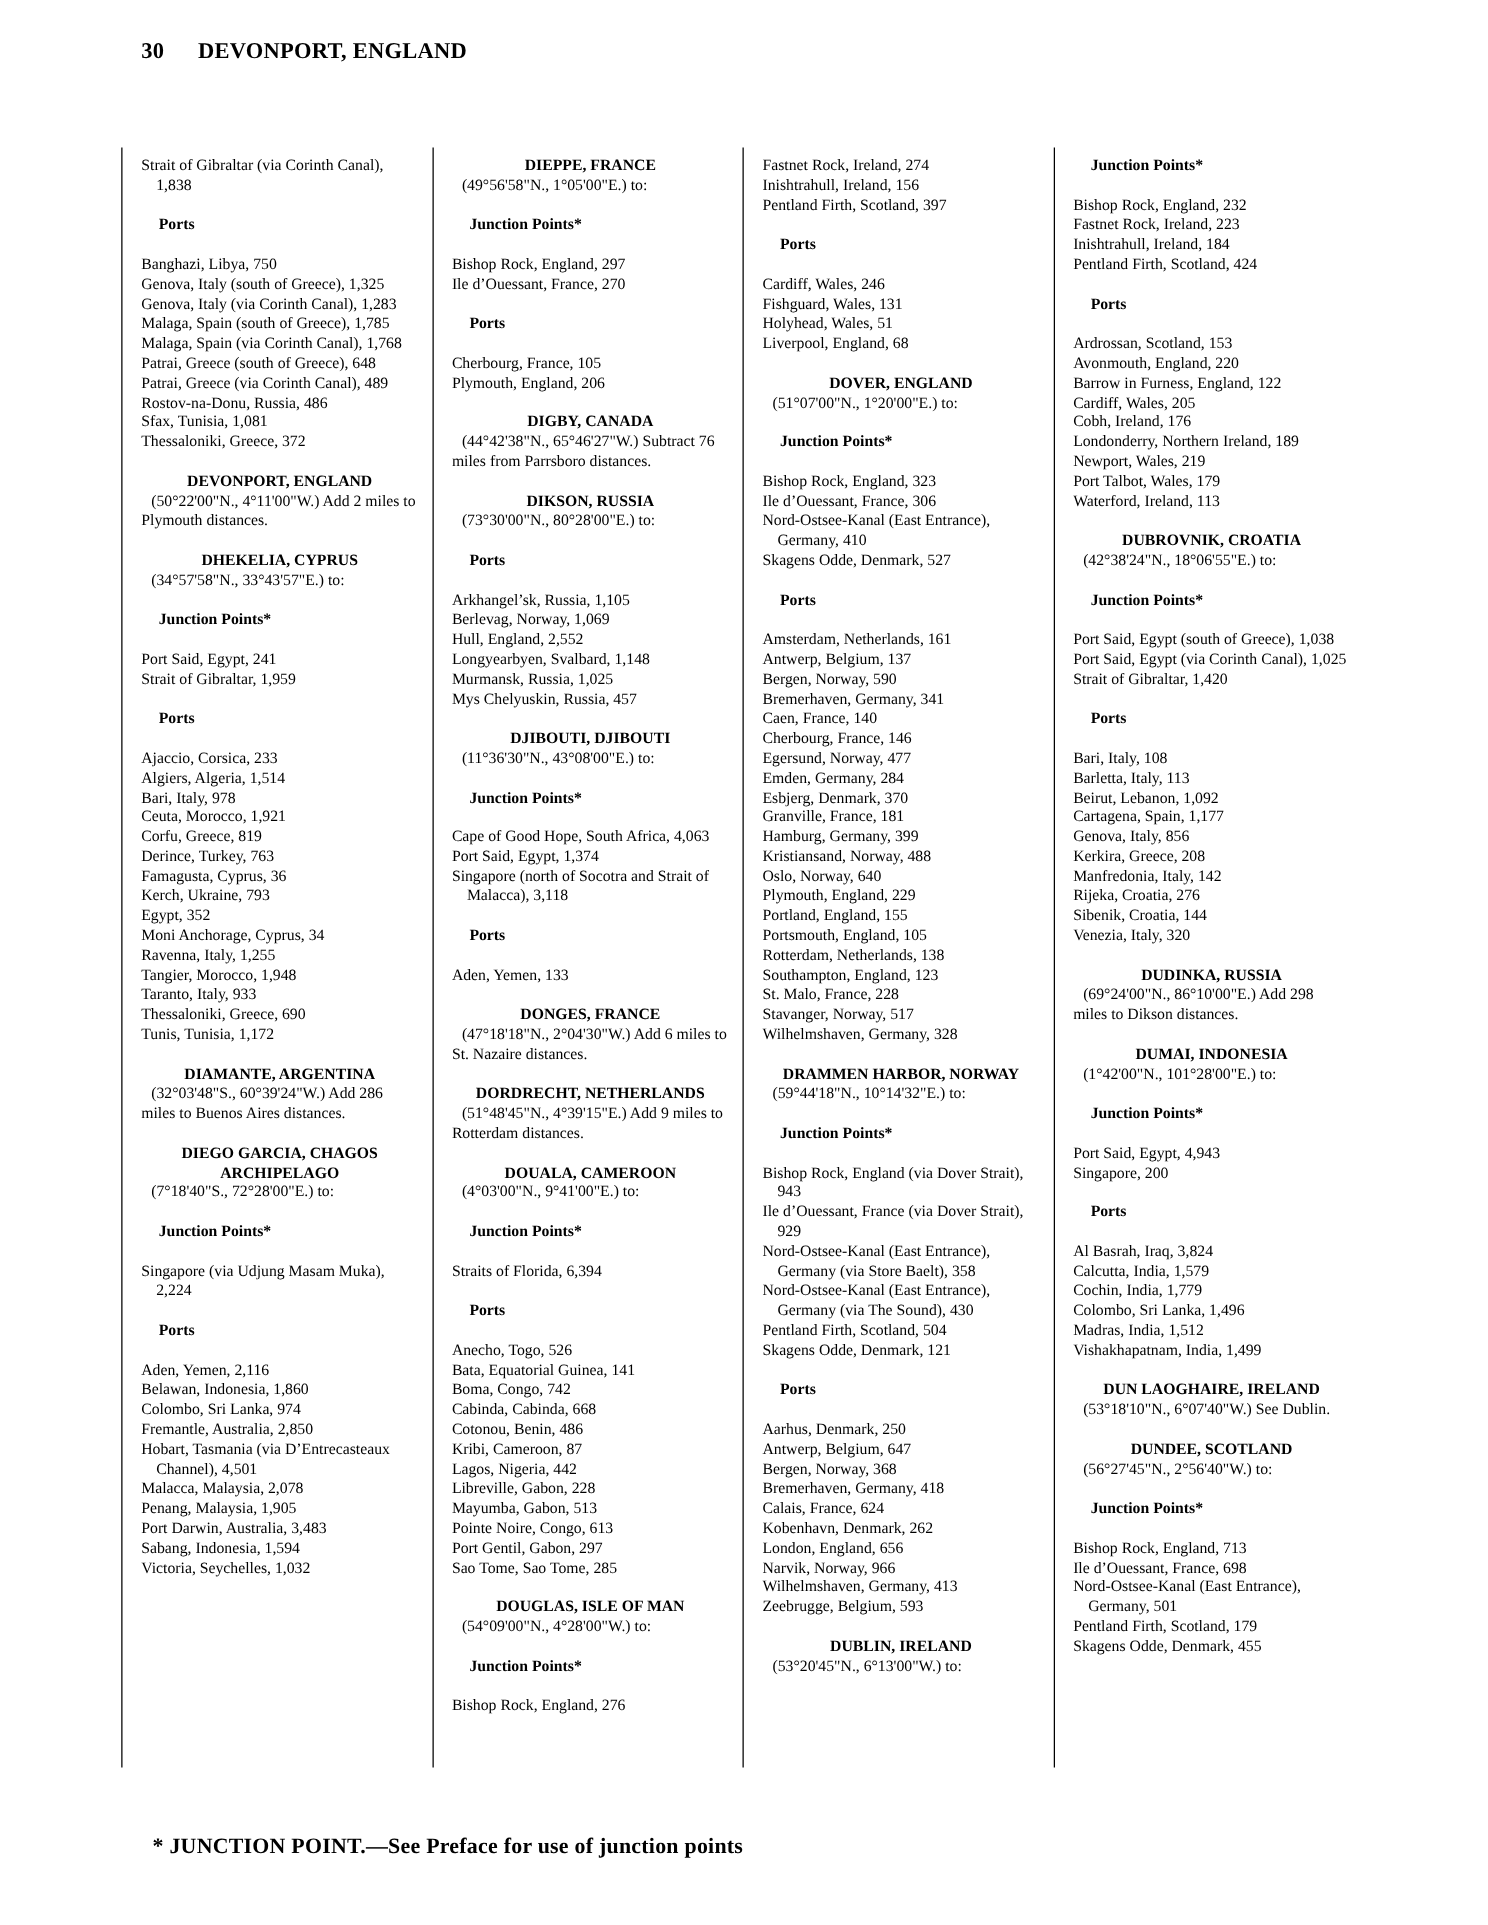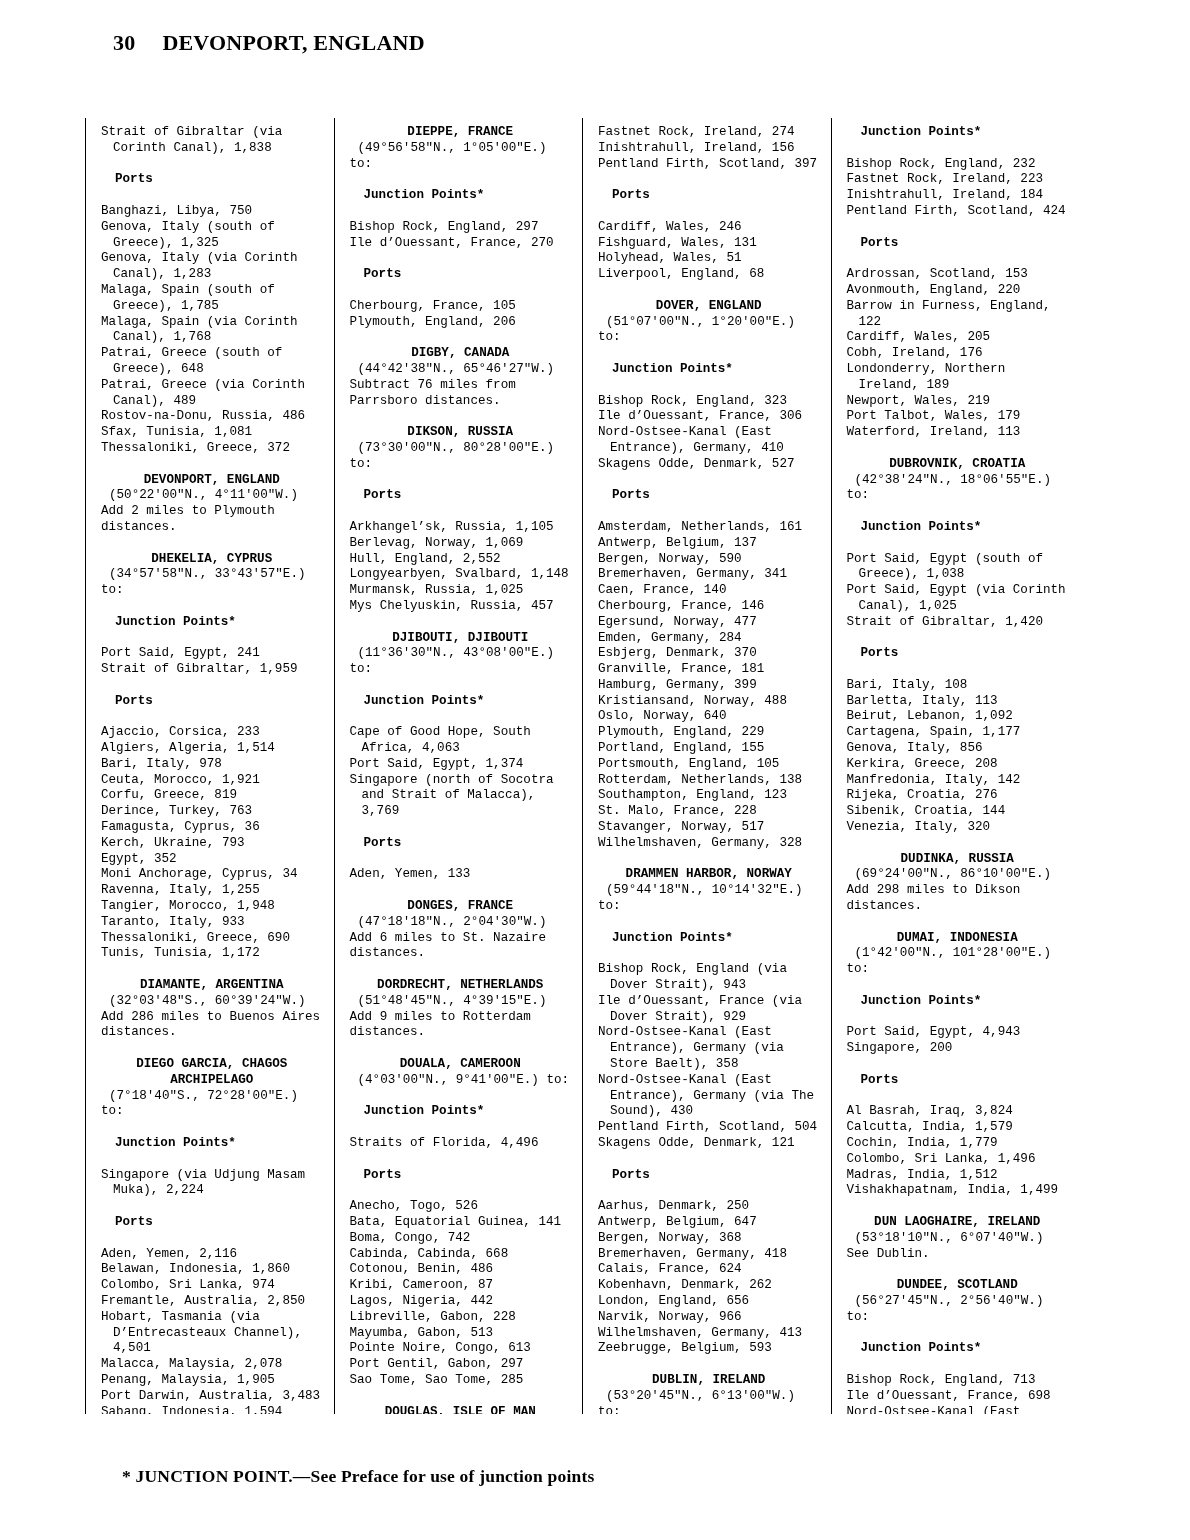--- a/index.html
+++ b/index.html
@@ -4,26 +4,26 @@
 <style>
   * { margin:0; padding:0; box-sizing:border-box; }
   html,body { background:#ffffff; }
   body {
     width:1190px; height:1540px; position:relative;
     font-family:"Liberation Serif", serif; color:#000;
     -webkit-font-smoothing:antialiased;
   }
   .page-header {
     position:absolute; left:113px; top:30px;
-    font-size:22px; font-weight:bold; letter-spacing:.2px;
+    font-size:18px; font-weight:bold; letter-spacing:.2px;
   }
   .page-header .num { margin-right:27px; }
   .columns {
-    position:absolute; left:85px; top:118px;
-    display:flex; height:1296px;font-family:Liberation Mono, monospace;
+    position:absolute; left:97px; top:118px;
+    display:flex; height:1296px;
   }
   .col {
     width:248.5px; border-left:1.6px solid #000;
     padding:7px 11px 0 15px;
     font-size:12.6px; line-height:15.8px;
     overflow:hidden;
   }
   .col > :first-child { margin-top:0 !important; }
   .e { padding-left:12px; text-indent:-12px; }
   .sub { font-weight:bold; margin:15.8px 0 15.8px 14px; }
@@ -114,31 +114,31 @@
       <div class="e">Berlevag, Norway, 1,069</div>
       <div class="e">Hull, England, 2,552</div>
       <div class="e">Longyearbyen, Svalbard, 1,148</div>
       <div class="e">Murmansk, Russia, 1,025</div>
       <div class="e">Mys Chelyuskin, Russia, 457</div>
       <div class="head">DJIBOUTI, DJIBOUTI</div>
       <div class="coords">(11°36'30"N., 43°08'00"E.) to:</div>
       <div class="sub">Junction Points*</div>
       <div class="e">Cape of Good Hope, South Africa, 4,063</div>
       <div class="e">Port Said, Egypt, 1,374</div>
-      <div class="e">Singapore (north of Socotra and Strait of Malacca), 3,769</div>
+      <div class="e">Singapore (north of Socotra and Strait of Malacca), 3,118</div>
       <div class="sub">Ports</div>
       <div class="e">Aden, Yemen, 133</div>
       <div class="head">DONGES, FRANCE</div>
       <div class="coords">(47°18'18"N., 2°04'30"W.)  Add 6 miles to St. Nazaire distances.</div>
       <div class="head">DORDRECHT, NETHERLANDS</div>
       <div class="coords">(51°48'45"N., 4°39'15"E.)  Add 9 miles to Rotterdam distances.</div>
       <div class="head">DOUALA, CAMEROON</div>
       <div class="coords">(4°03'00"N., 9°41'00"E.) to:</div>
       <div class="sub">Junction Points*</div>
-      <div class="e">Straits of Florida, 4,496</div>
+      <div class="e">Straits of Florida, 6,394</div>
       <div class="sub">Ports</div>
       <div class="e">Anecho, Togo, 526</div>
       <div class="e">Bata, Equatorial Guinea, 141</div>
       <div class="e">Boma, Congo, 742</div>
       <div class="e">Cabinda, Cabinda, 668</div>
       <div class="e">Cotonou, Benin, 486</div>
       <div class="e">Kribi, Cameroon, 87</div>
       <div class="e">Lagos, Nigeria, 442</div>
       <div class="e">Libreville, Gabon, 228</div>
       <div class="e">Mayumba, Gabon, 513</div>

